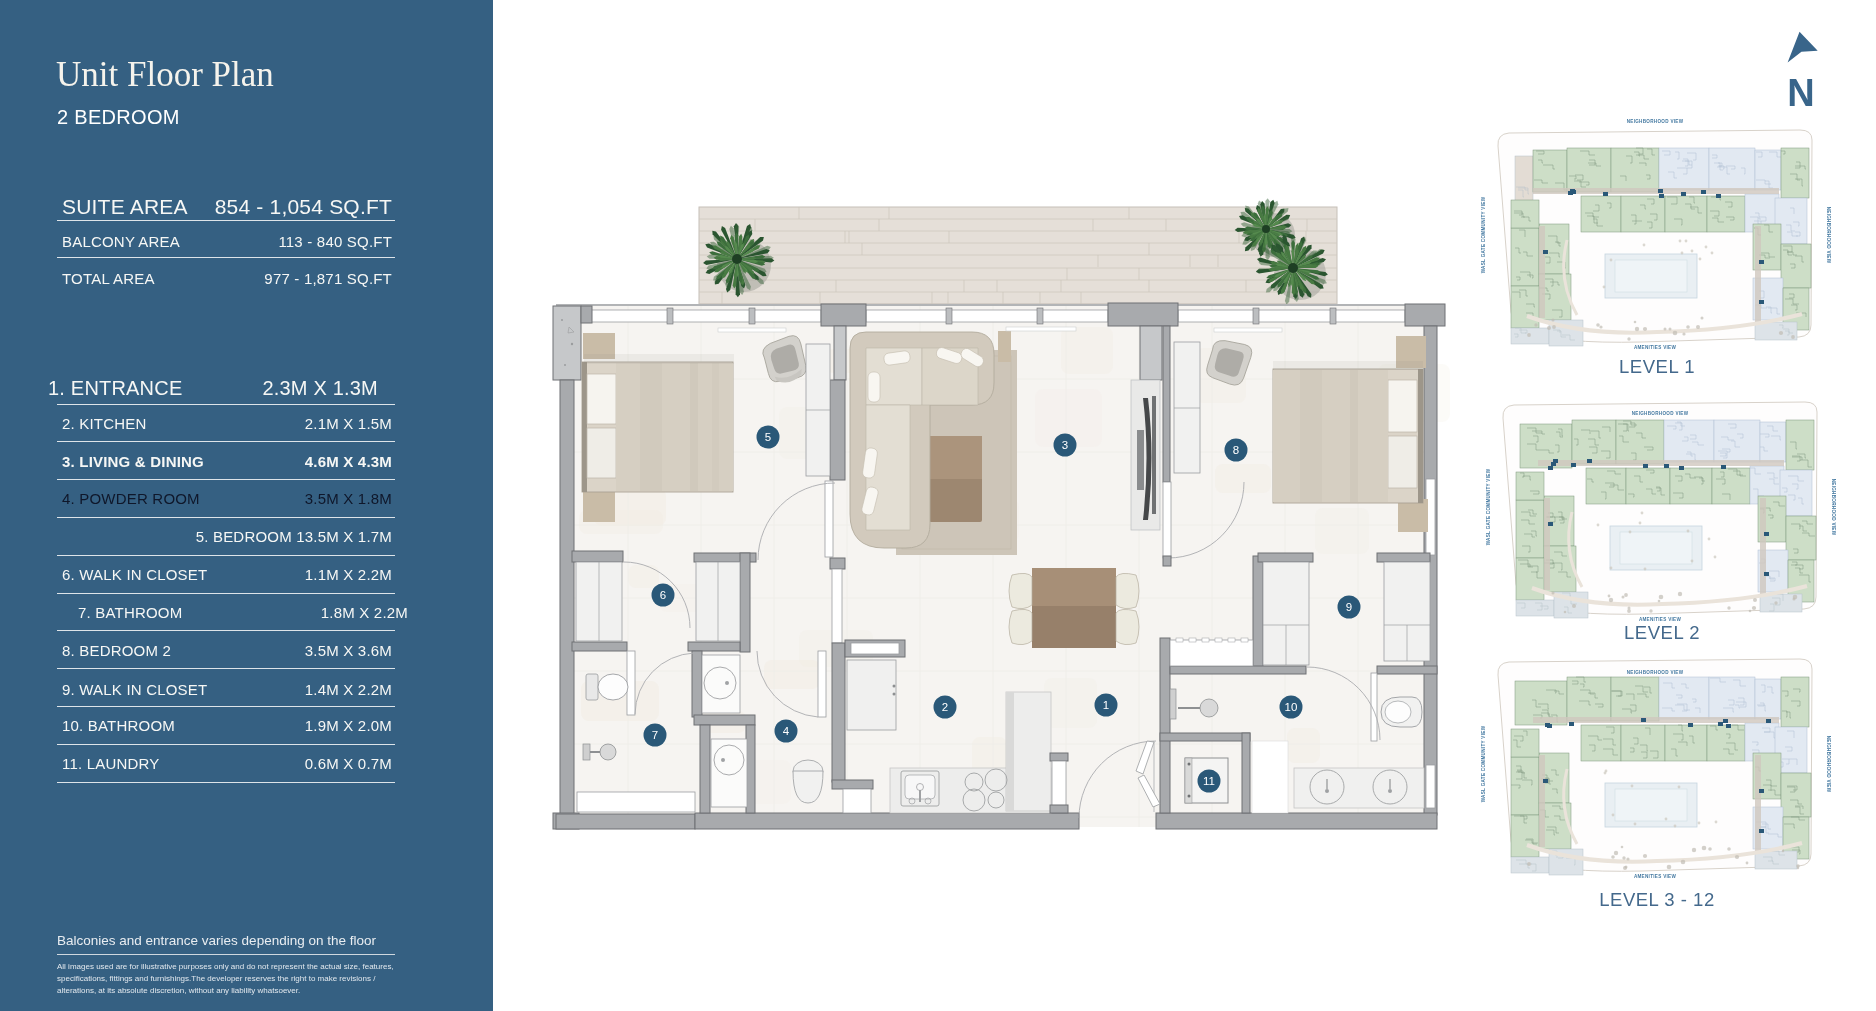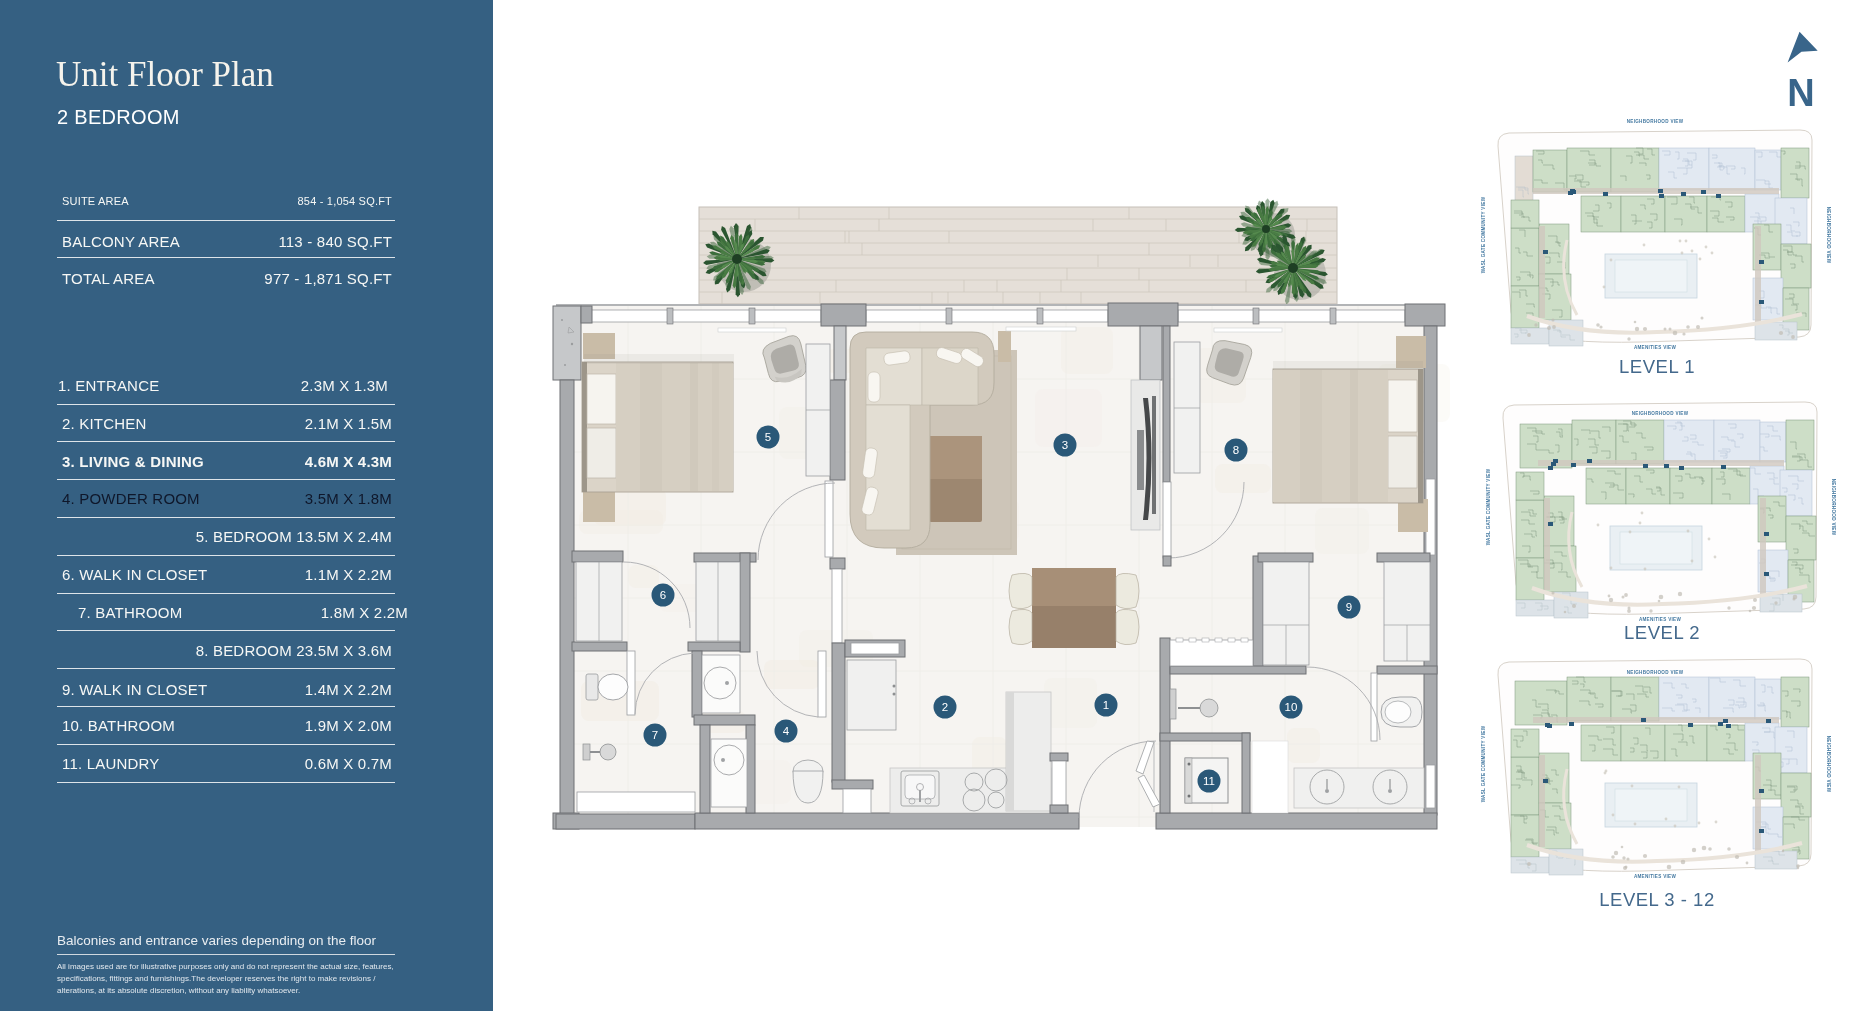--- a/index.html
+++ b/index.html
@@ -8,41 +8,41 @@
 </style>
 </head>
 <body>
 
 <div class="abs" style="left:0;top:0;width:493px;height:1011px;background:#356082;"></div>
 
 <div class="abs" style="left:56px;top:55px;color:#f5f3ec;font-family:'Liberation Serif',serif;font-size:35px;letter-spacing:0px;">Unit Floor Plan</div>
 
 <div class="abs" style="left:57px;top:106px;color:#ffffff;font-size:20px;letter-spacing:0.3px;">2 BEDROOM</div>
 
-<div class="abs" style="left:62px;top:195px;width:330px;color:#f6f7f5;font-size:11px;letter-spacing:0.2px;">SUITE AREA<span style="float:right">854 - 1,054 SQ.FT</span></div>
+<div class="abs" style="left:62px;top:195px;width:330px;color:#f6f7f5;font-size:21px;letter-spacing:0.2px;">SUITE AREA<span style="float:right">854 - 1,054 SQ.FT</span></div>
 <div class="abs" style="left:57px;top:219.5px;width:338px;height:1.2px;background:#dde4e9;"></div>
 <div class="abs" style="left:62px;top:233px;width:330px;color:#f6f7f5;font-size:15px;letter-spacing:0.2px;">BALCONY AREA<span style="float:right">113 - 840 SQ.FT</span></div>
 <div class="abs" style="left:57px;top:257.1px;width:338px;height:1.2px;background:#dde4e9;"></div>
 <div class="abs" style="left:62px;top:270px;width:330px;color:#f6f7f5;font-size:15px;letter-spacing:0.2px;">TOTAL AREA<span style="float:right">977 - 1,871 SQ.FT</span></div>
 
-<div class="abs" style="left:58px;top:377px;width:330px;color:#f6f7f5;font-size:15px;letter-spacing:0.2px;">1. ENTRANCE<span style="float:right">2.3M X 1.3M</span></div>
+<div class="abs" style="left:48px;top:377px;width:330px;color:#f6f7f5;font-size:20px;letter-spacing:0.2px;">1. ENTRANCE<span style="float:right">2.3M X 1.3M</span></div>
 <div class="abs" style="left:57px;top:403.5px;width:338px;height:1.2px;background:#dde4e9;"></div>
 <div class="abs" style="left:62px;top:415px;width:330px;color:#f6f7f5;font-size:15px;letter-spacing:0.2px;">2. KITCHEN<span style="float:right">2.1M X 1.5M</span></div>
 <div class="abs" style="left:57px;top:441.3px;width:338px;height:1.2px;background:#dde4e9;"></div>
 <div class="abs" style="left:62px;top:453px;width:330px;color:#f6f7f5;font-size:15px;letter-spacing:0.2px;font-weight:bold;">3. LIVING &amp; DINING<span style="float:right">4.6M X 4.3M</span></div>
 <div class="abs" style="left:57px;top:479.1px;width:338px;height:1.2px;background:#dde4e9;"></div>
 <div class="abs" style="left:62px;top:490px;width:330px;color:#0f172a;font-size:15px;letter-spacing:0.2px;">4. POWDER ROOM<span style="float:right">3.5M X 1.8M</span></div>
 <div class="abs" style="left:57px;top:516.9px;width:338px;height:1.2px;background:#dde4e9;"></div>
-<div class="abs" style="left:62px;top:528px;width:330px;color:#f6f7f5;font-size:15px;letter-spacing:0.2px;text-align:right;">5. BEDROOM 1<span style="float:right">3.5M X 2.4M</span></div>
+<div class="abs" style="left:62px;top:528px;width:330px;color:#f6f7f5;font-size:15px;letter-spacing:0.2px;text-align:right;">5. BEDROOM 1<span style="float:right">3.5M X 1.7M</span></div>
 <div class="abs" style="left:57px;top:554.7px;width:338px;height:1.2px;background:#dde4e9;"></div>
 <div class="abs" style="left:62px;top:566px;width:330px;color:#f6f7f5;font-size:15px;letter-spacing:0.2px;">6. WALK IN CLOSET<span style="float:right">1.1M X 2.2M</span></div>
 <div class="abs" style="left:57px;top:592.5px;width:338px;height:1.2px;background:#dde4e9;"></div>
 <div class="abs" style="left:78px;top:604px;width:330px;color:#f6f7f5;font-size:15px;letter-spacing:0.2px;">7. BATHROOM<span style="float:right">1.8M X 2.2M</span></div>
 <div class="abs" style="left:57px;top:630.3px;width:338px;height:1.2px;background:#dde4e9;"></div>
-<div class="abs" style="left:62px;top:642px;width:330px;color:#f6f7f5;font-size:15px;letter-spacing:0.2px;text-align:right;">8. BEDROOM 2<span style="float:right">3.5M X 3.6M</span></div>
+<div class="abs" style="left:62px;top:642px;width:330px;color:#f6f7f5;font-size:15px;letter-spacing:0.2px;">8. BEDROOM 2<span style="float:right">3.5M X 3.6M</span></div>
 <div class="abs" style="left:57px;top:668.1px;width:338px;height:1.2px;background:#dde4e9;"></div>
 <div class="abs" style="left:62px;top:681px;width:330px;color:#f6f7f5;font-size:15px;letter-spacing:0.2px;">9. WALK IN CLOSET<span style="float:right">1.4M X 2.2M</span></div>
 <div class="abs" style="left:57px;top:705.9px;width:338px;height:1.2px;background:#dde4e9;"></div>
 <div class="abs" style="left:62px;top:717px;width:330px;color:#f6f7f5;font-size:15px;letter-spacing:0.2px;">10. BATHROOM<span style="float:right">1.9M X 2.0M</span></div>
 <div class="abs" style="left:57px;top:743.7px;width:338px;height:1.2px;background:#dde4e9;"></div>
 <div class="abs" style="left:62px;top:755px;width:330px;color:#f6f7f5;font-size:15px;letter-spacing:0.2px;">11. LAUNDRY<span style="float:right">0.6M X 0.7M</span></div>
 <div class="abs" style="left:57px;top:781.5px;width:338px;height:1.2px;background:#dde4e9;"></div>
 
 <div class="abs" style="left:57px;top:933px;color:#e9edf1;font-size:13.5px;">Balconies and entrance varies depending on the floor</div>
 <div class="abs" style="left:57px;top:954px;width:338px;height:1px;background:#cfd8df;"></div>

